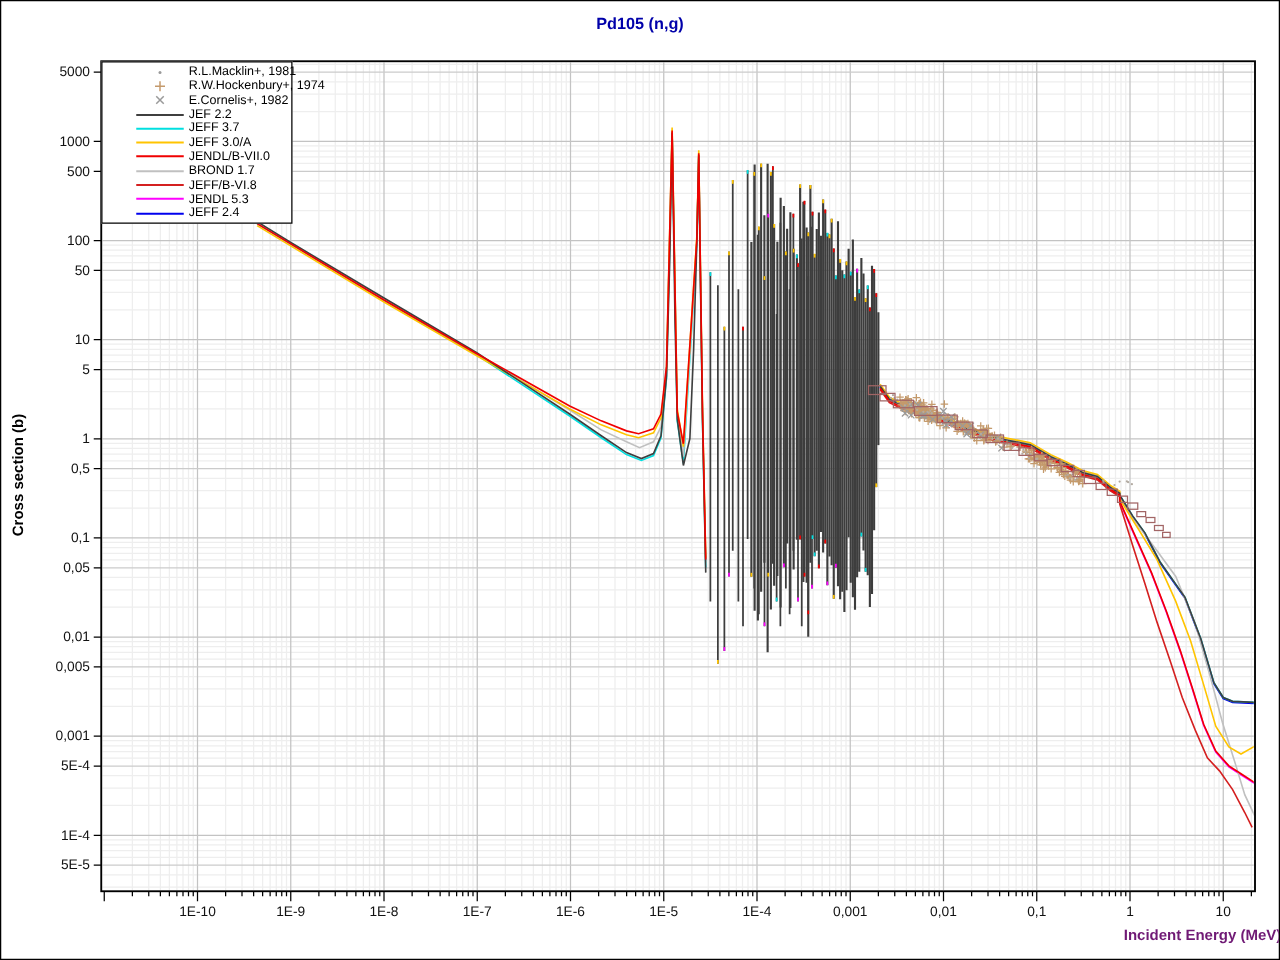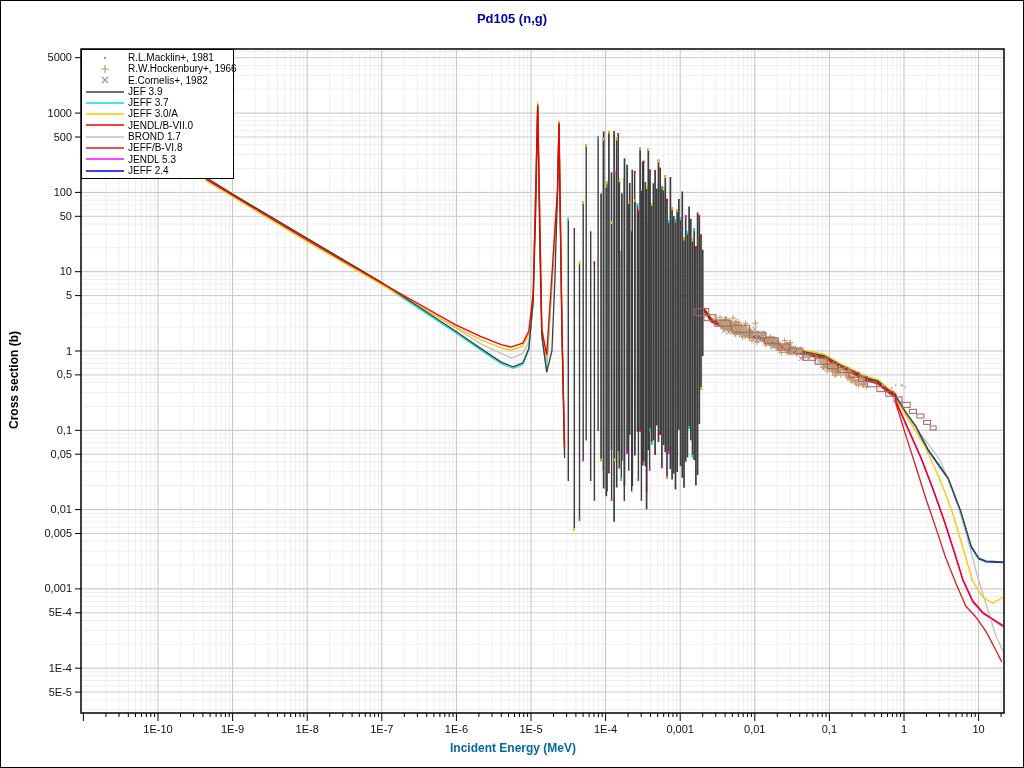--- a/index.html
+++ b/index.html
@@ -1,24 +1,24 @@
 <!DOCTYPE html>
 <html><head>
 <meta charset="utf-8">
 <style>
   html,body{margin:0;padding:0;background:#fff;}
   #app{position:relative;width:1024px;height:768px;background:#fff;border:1px solid #000;box-sizing:border-box;overflow:hidden;font-family:"Liberation Sans",sans-serif;}
   #chart-title{position:absolute;left:0;top:10px;width:100%;text-align:center;font-size:13px;font-weight:bold;color:#0000aa;}
   #plot-svg{position:absolute;left:0;top:0;}
   #legend{position:absolute;left:80px;top:48px;width:153px;height:130px;background:#fff;border:1px solid #000;box-sizing:border-box;z-index:5;padding-top:2px;}
-  .lrow{display:flex;height:11.3px;}
+  .lrow{display:flex;align-items:center;height:11.3px;margin-left:23px;}
   .lmark{width:46px;flex:0 0 46px;display:flex;justify-content:center;align-items:center;}
   .llab{font-size:10px;color:#000;white-space:nowrap;}
   #ylab{position:absolute;left:-52px;top:372px;width:130px;text-align:center;font-size:12px;font-weight:bold;color:#000;transform:rotate(-90deg);}
-  #xlab{position:absolute;left:0;top:740px;width:1024px;text-align:center;font-size:12px;font-weight:bold;color:#0369a1;}
+  #xlab{position:absolute;left:0;top:740px;width:1024px;text-align:right;font-size:12px;font-weight:bold;color:#701a75;}
 </style>
 </head>
 <body>
 
 <div id="app">
   <div id="chart-title">Pd105 (n,g)</div>
   <svg id="plot-svg" width="1024" height="768">
       <g stroke="#eeeeee" stroke-width="1">
         <line x1="104.9" y1="49" x2="104.9" y2="711"></line>
         <line x1="118.0" y1="49" x2="118.0" y2="711"></line>
@@ -935,37 +935,37 @@
           </svg>
         </span>
         <span class="llab">R.L.Macklin+, 1981</span>
       </div>
       <div class="lrow">
         <span class="lmark">
           <svg width="46" height="10">
             <path d="M19 5h8M23 1v8" stroke="#c49a6c" stroke-width="1.2"></path>
           </svg>
         </span>
-        <span class="llab">R.W.Hockenbury+, 1966</span>
+        <span class="llab">R.W.Hockenbury+, 1974</span>
       </div>
       <div class="lrow">
         <span class="lmark">
           <svg width="46" height="10">
             <path d="M20 2l6 6M20 8l6 -6" stroke="#9a9a9a" stroke-width="1.2"></path>
           </svg>
         </span>
         <span class="llab">E.Cornelis+, 1982</span>
       </div>
       <div class="lrow">
         <span class="lmark">
           <svg width="46" height="10">
             <line x1="4" x2="42" y1="5" y2="5" stroke="#3f3f3f" stroke-width="1.6"></line>
           </svg>
         </span>
-        <span class="llab">JEF 3.9</span>
+        <span class="llab">JEF 2.2</span>
       </div>
       <div class="lrow">
         <span class="lmark">
           <svg width="46" height="10">
             <line x1="4" x2="42" y1="5" y2="5" stroke="#00dfe0" stroke-width="1.6"></line>
           </svg>
         </span>
         <span class="llab">JEFF 3.7</span>
       </div>
       <div class="lrow">

